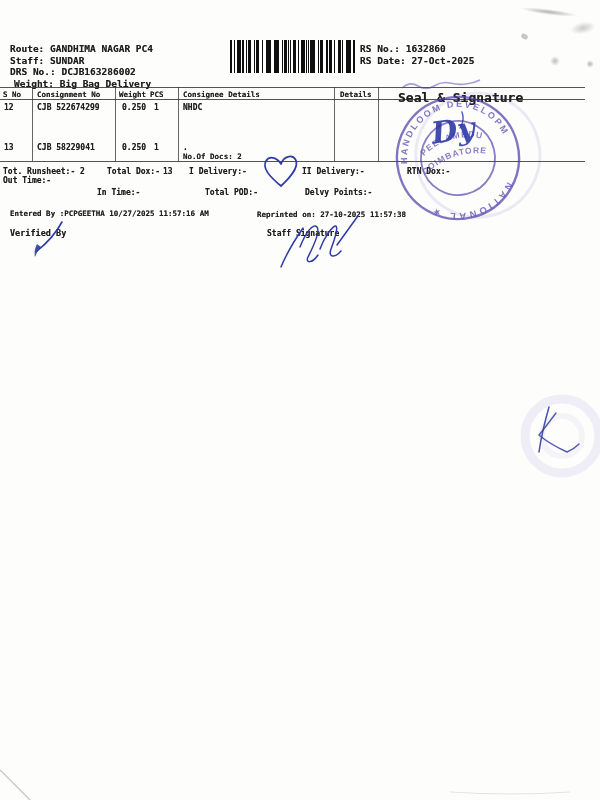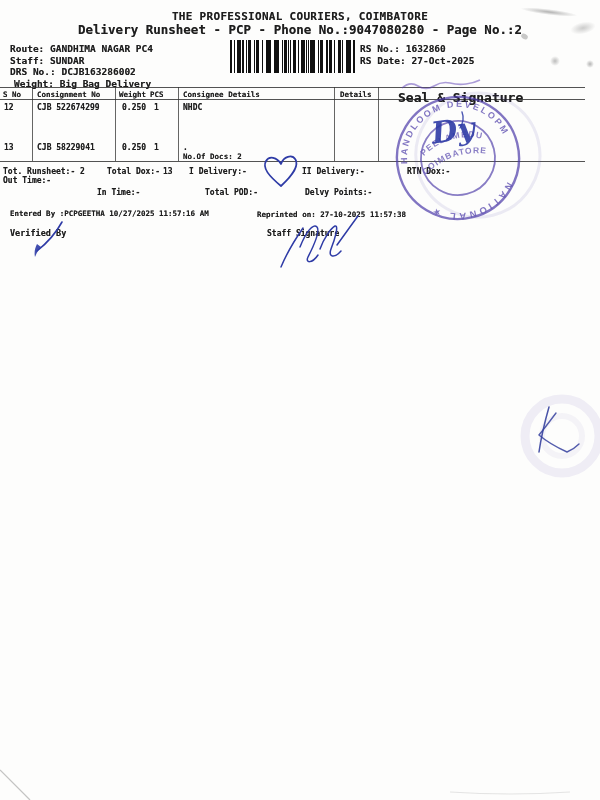--- a/index.html
+++ b/index.html
@@ -23,22 +23,20 @@
   }
   .smudge { position:absolute; border-radius:50%; pointer-events:none; }
   svg.overlay { position:absolute; left:0; top:0; pointer-events:none; }
   .stamp-txt { font-family:"Liberation Sans","DejaVu Sans",sans-serif; font-weight:bold; }
 </style>
 </head>
 <body>
 
 <div class="page">
 
-  <div class="t ctr" style="top:10px;font-size:11px;letter-spacing:.3px">THE PROFESSIONAL COURIERS, COIMBATORE</div>
-  <div class="t ctr" style="top:22px;font-size:12.5px">Delivery Runsheet - PCP - Phone No.:9047080280 - Page No.:2</div>
 
   <div class="t" style="left:10px;top:43px;font-size:9.5px">Route: GANDHIMA NAGAR PC4</div>
   <div class="t" style="left:10px;top:54.5px;font-size:9.5px">Staff: SUNDAR</div>
   <div class="t" style="left:10px;top:66px;font-size:9.5px">DRS No.: DCJB163286002</div>
   <div class="t" style="left:14px;top:77.5px;font-size:9.5px">Weight: Big Bag Delivery</div>
 
   <div class="barcode"></div>
 
   <div class="t" style="left:360px;top:43px;font-size:9.5px">RS No.: 1632860</div>
   <div class="t" style="left:360px;top:55px;font-size:9.5px">RS Date: 27-Oct-2025</div>

